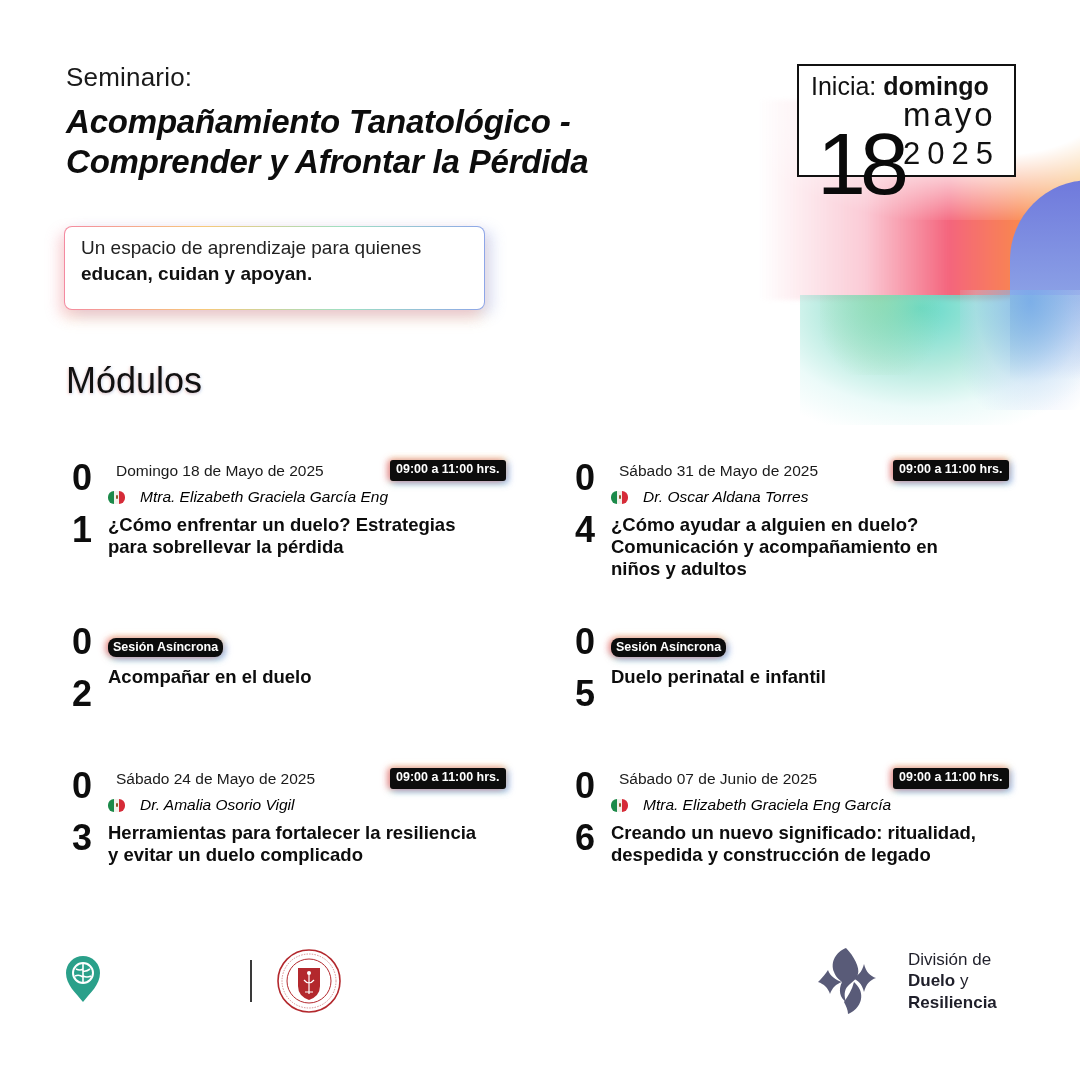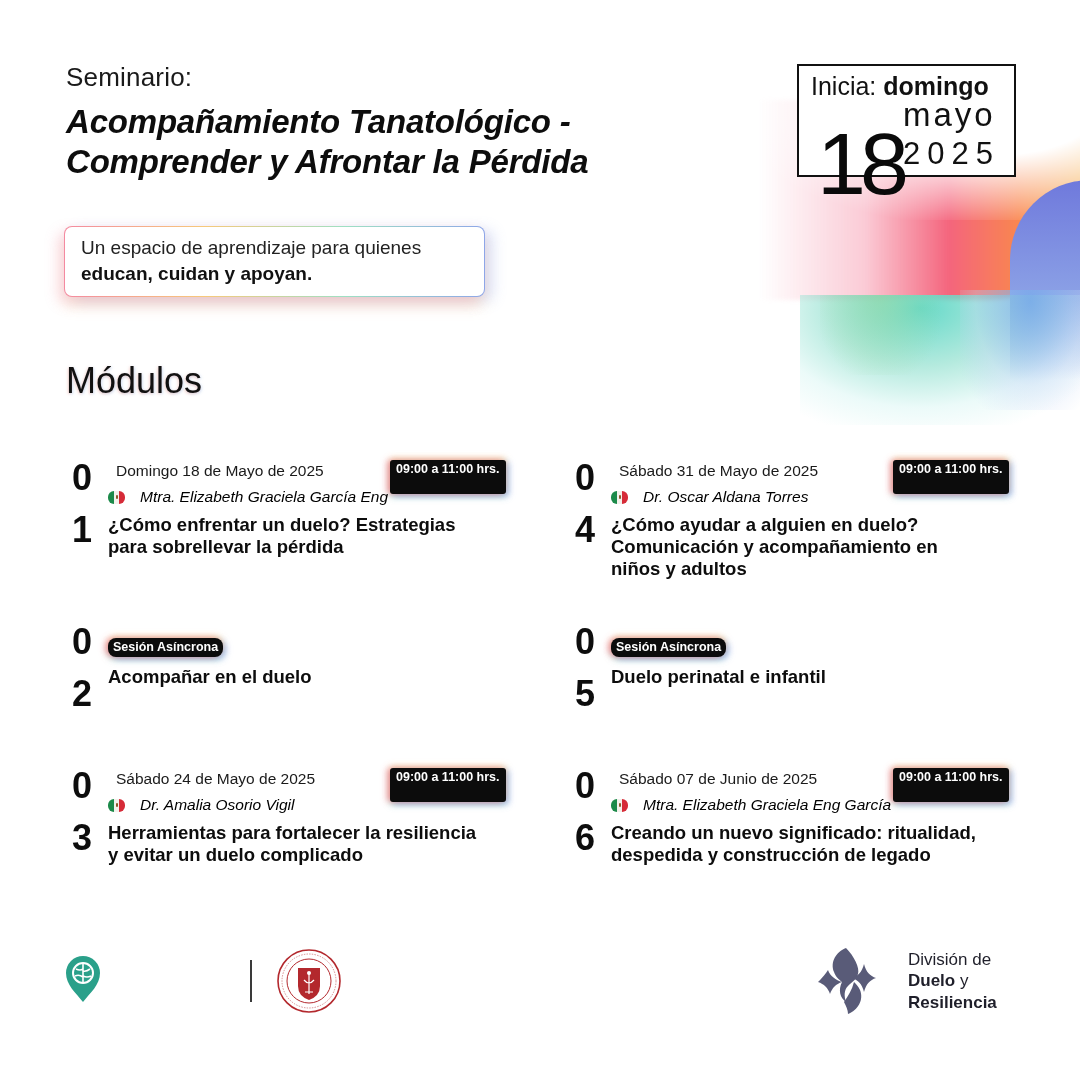--- a/index.html
+++ b/index.html
@@ -43,21 +43,21 @@
   
   .datebox { position: absolute; left: 797px; top: 64px; width: 219px; height: 113px; border: 2px solid #111; background: #fff; }
   .datebox .inicia { position: absolute; left: 12px; top: 6px; font-size: 25px; color: #111; white-space: nowrap; }
   .datebox .inicia b { font-weight: 700; }
   .datebox .day { position: absolute; left: 18px; top: 26px; font-size: 88px; font-weight: 400; line-height: 88px; letter-spacing: -6px; color: #0a0a0a; margin-top: 28px; }
   .datebox .month { position: absolute; left: 104px; top: 30px; font-size: 33px; letter-spacing: 3px; color: #111; }
   .datebox .year { position: absolute; left: 104px; top: 70px; font-size: 31px; letter-spacing: 7px; font-weight: 300; color: #111; }
 
   
   .tagline {
-    position: absolute; left: 64px; top: 226px; width: 421px; height: 71px;
+    position: absolute; left: 64px; top: 226px; width: 421px; height: 84px;
     background: #fff; border-radius: 8px; padding: 8px 0 0 16px;
     border: 1.5px solid transparent;
     background-image: linear-gradient(#fff, #fff), linear-gradient(90deg, #f48aa0, #f7c97a, #9ee0c3, #8ea6e8);
     background-origin: border-box; background-clip: padding-box, border-box;
     box-shadow: -6px 6px 14px rgba(244,120,150,0.25), 0 10px 14px rgba(247,200,120,0.22), 8px 4px 14px rgba(140,160,235,0.3);
     font-size: 19px; line-height: 26px; color: #222;
   }
   .tagline .l2 { font-weight: 700; color: #111; }
 
   .section-title { position: absolute; left: 66px; top: 360px; font-size: 36px; color: #111; text-shadow: -1px 1px 3px rgba(240,140,120,0.35), 1px 1px 3px rgba(120,170,230,0.35); }
@@ -69,21 +69,21 @@
   .mod-date { position: absolute; left: 42px; top: 10px; font-size: 15.5px; color: #1a1a1a; white-space: nowrap; margin-left: 8px; }
   .mod-speaker { position: absolute; left: 42px; top: 36px; font-size: 15.5px; font-style: italic; color: #000000; white-space: nowrap; display: flex; align-items: center; gap: 15px; }
   .flag { display: inline-flex; width: 17px; height: 13px; border-radius: 6px; overflow: hidden; }
   .flag i { flex: 1; display: block; }
   .flag .g { background: #1c8a4a; }
   .flag .w { background: #f4f1ec; position: relative; }
   .flag .w::after { content: ""; position: absolute; left: 2px; top: 4px; width: 2px; height: 4px; background: #8a5a2a; border-radius: 1px; }
   .flag .r { background: #d62b38; }
   .mod-title { position: absolute; left: 42px; top: 62px; font-size: 18.5px; line-height: 22px; font-weight: 700; color: #0d0d0d; }
   .time-badge {
-    position: absolute; left: 324px; top: 8px; height: 34px; padding: 0 6px;
+    position: absolute; left: 324px; top: 8px; height: 21px; padding: 0 6px;
     background: #0c0c0c; color: #fff; font-size: 12.5px; font-weight: 700; line-height: 19px; border-radius: 3px; white-space: nowrap;
     box-shadow: -3px 0 6px rgba(244,100,120,0.6), 0 -2px 6px rgba(247,200,110,0.55), 3px 2px 6px rgba(120,150,240,0.6), 0 3px 6px rgba(120,220,190,0.5);
   }
   .async-badge {
     position: absolute; left: 42px; top: 22px; height: 19px; padding: 0 5px;
     background: #0c0c0c; color: #fff; font-size: 12.5px; font-weight: 700; line-height: 19px; border-radius: 8px; white-space: nowrap;
     box-shadow: -3px 0 6px rgba(244,100,120,0.6), 0 -2px 6px rgba(247,200,110,0.55), 3px 2px 6px rgba(120,150,240,0.6), 0 3px 6px rgba(120,220,190,0.5);
   }
   .async-title { position: absolute; left: 42px; top: 50px; font-size: 18.5px; font-weight: 700; color: #0d0d0d; white-space: nowrap; }
 

